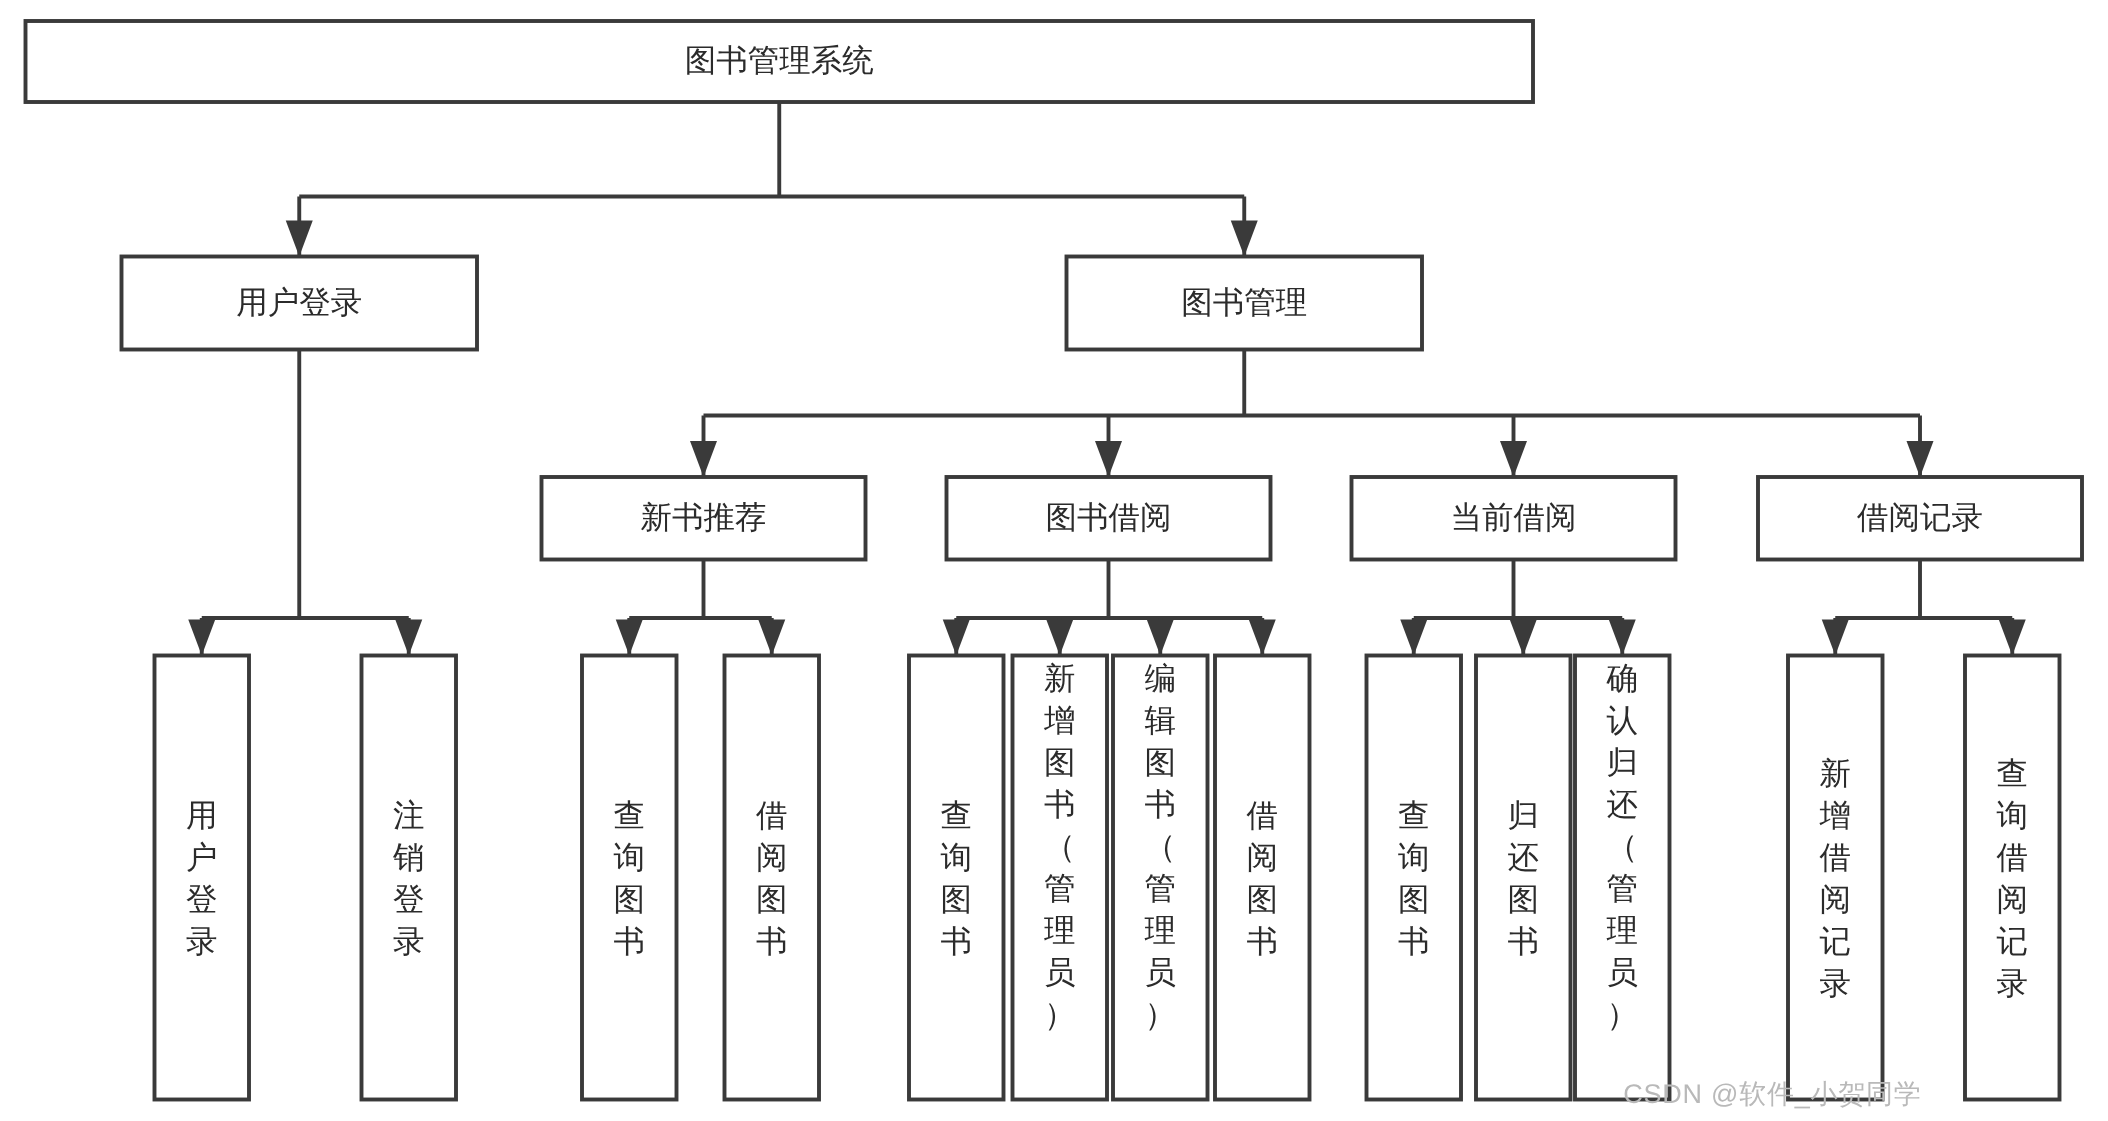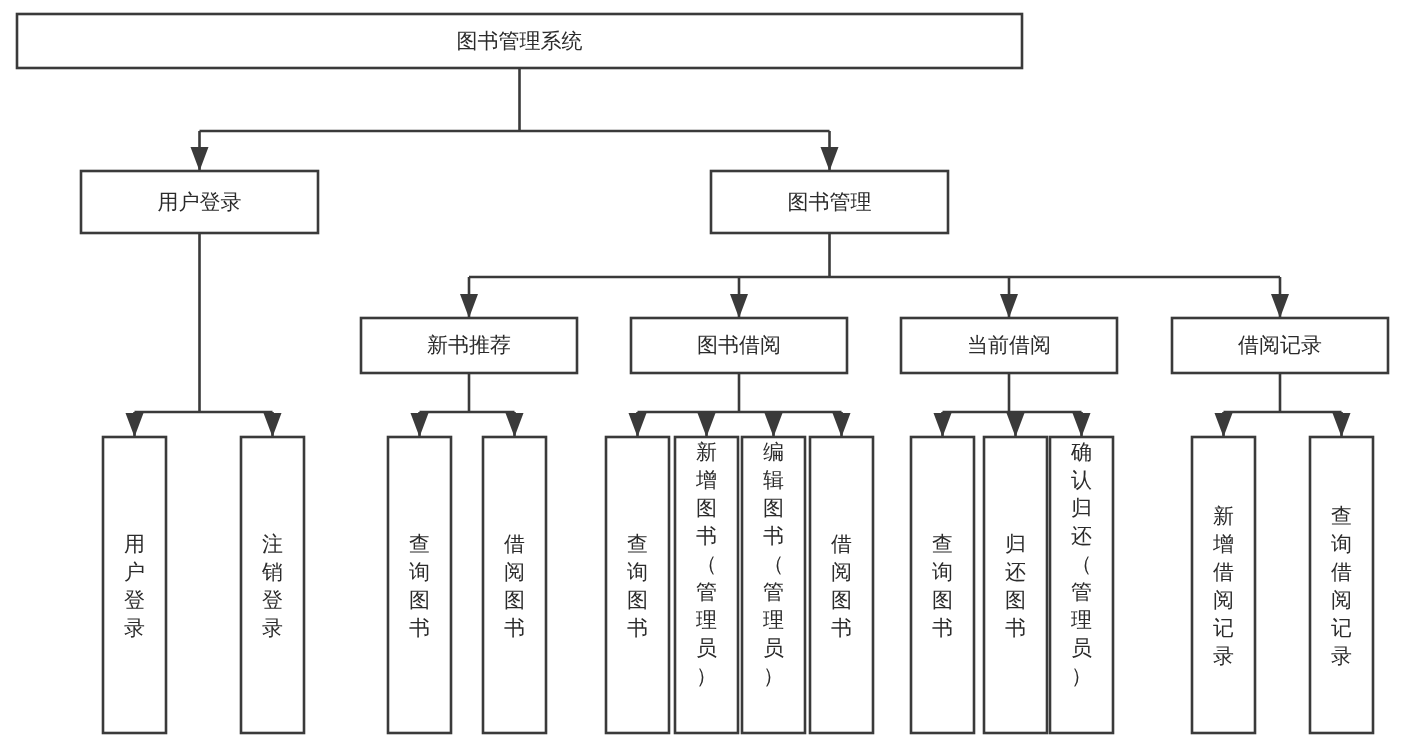--- a/index.html
+++ b/index.html
@@ -271,13 +271,14 @@
           <text x="1341.5" y="522.84" class="node-label-vertical">查</text>
           <text x="1341.5" y="550.84" class="node-label-vertical">询</text>
           <text x="1341.5" y="578.84" class="node-label-vertical">借</text>
           <text x="1341.5" y="606.84" class="node-label-vertical">阅</text>
           <text x="1341.5" y="634.84" class="node-label-vertical">记</text>
           <text x="1341.5" y="662.84" class="node-label-vertical">录</text>
           <title>查询借阅记录</title>
         </g>
       </g>
   </svg>
+  <div class="watermark">CSDN @软件_小贺同学</div>
 </div>
 
 </body></html>

